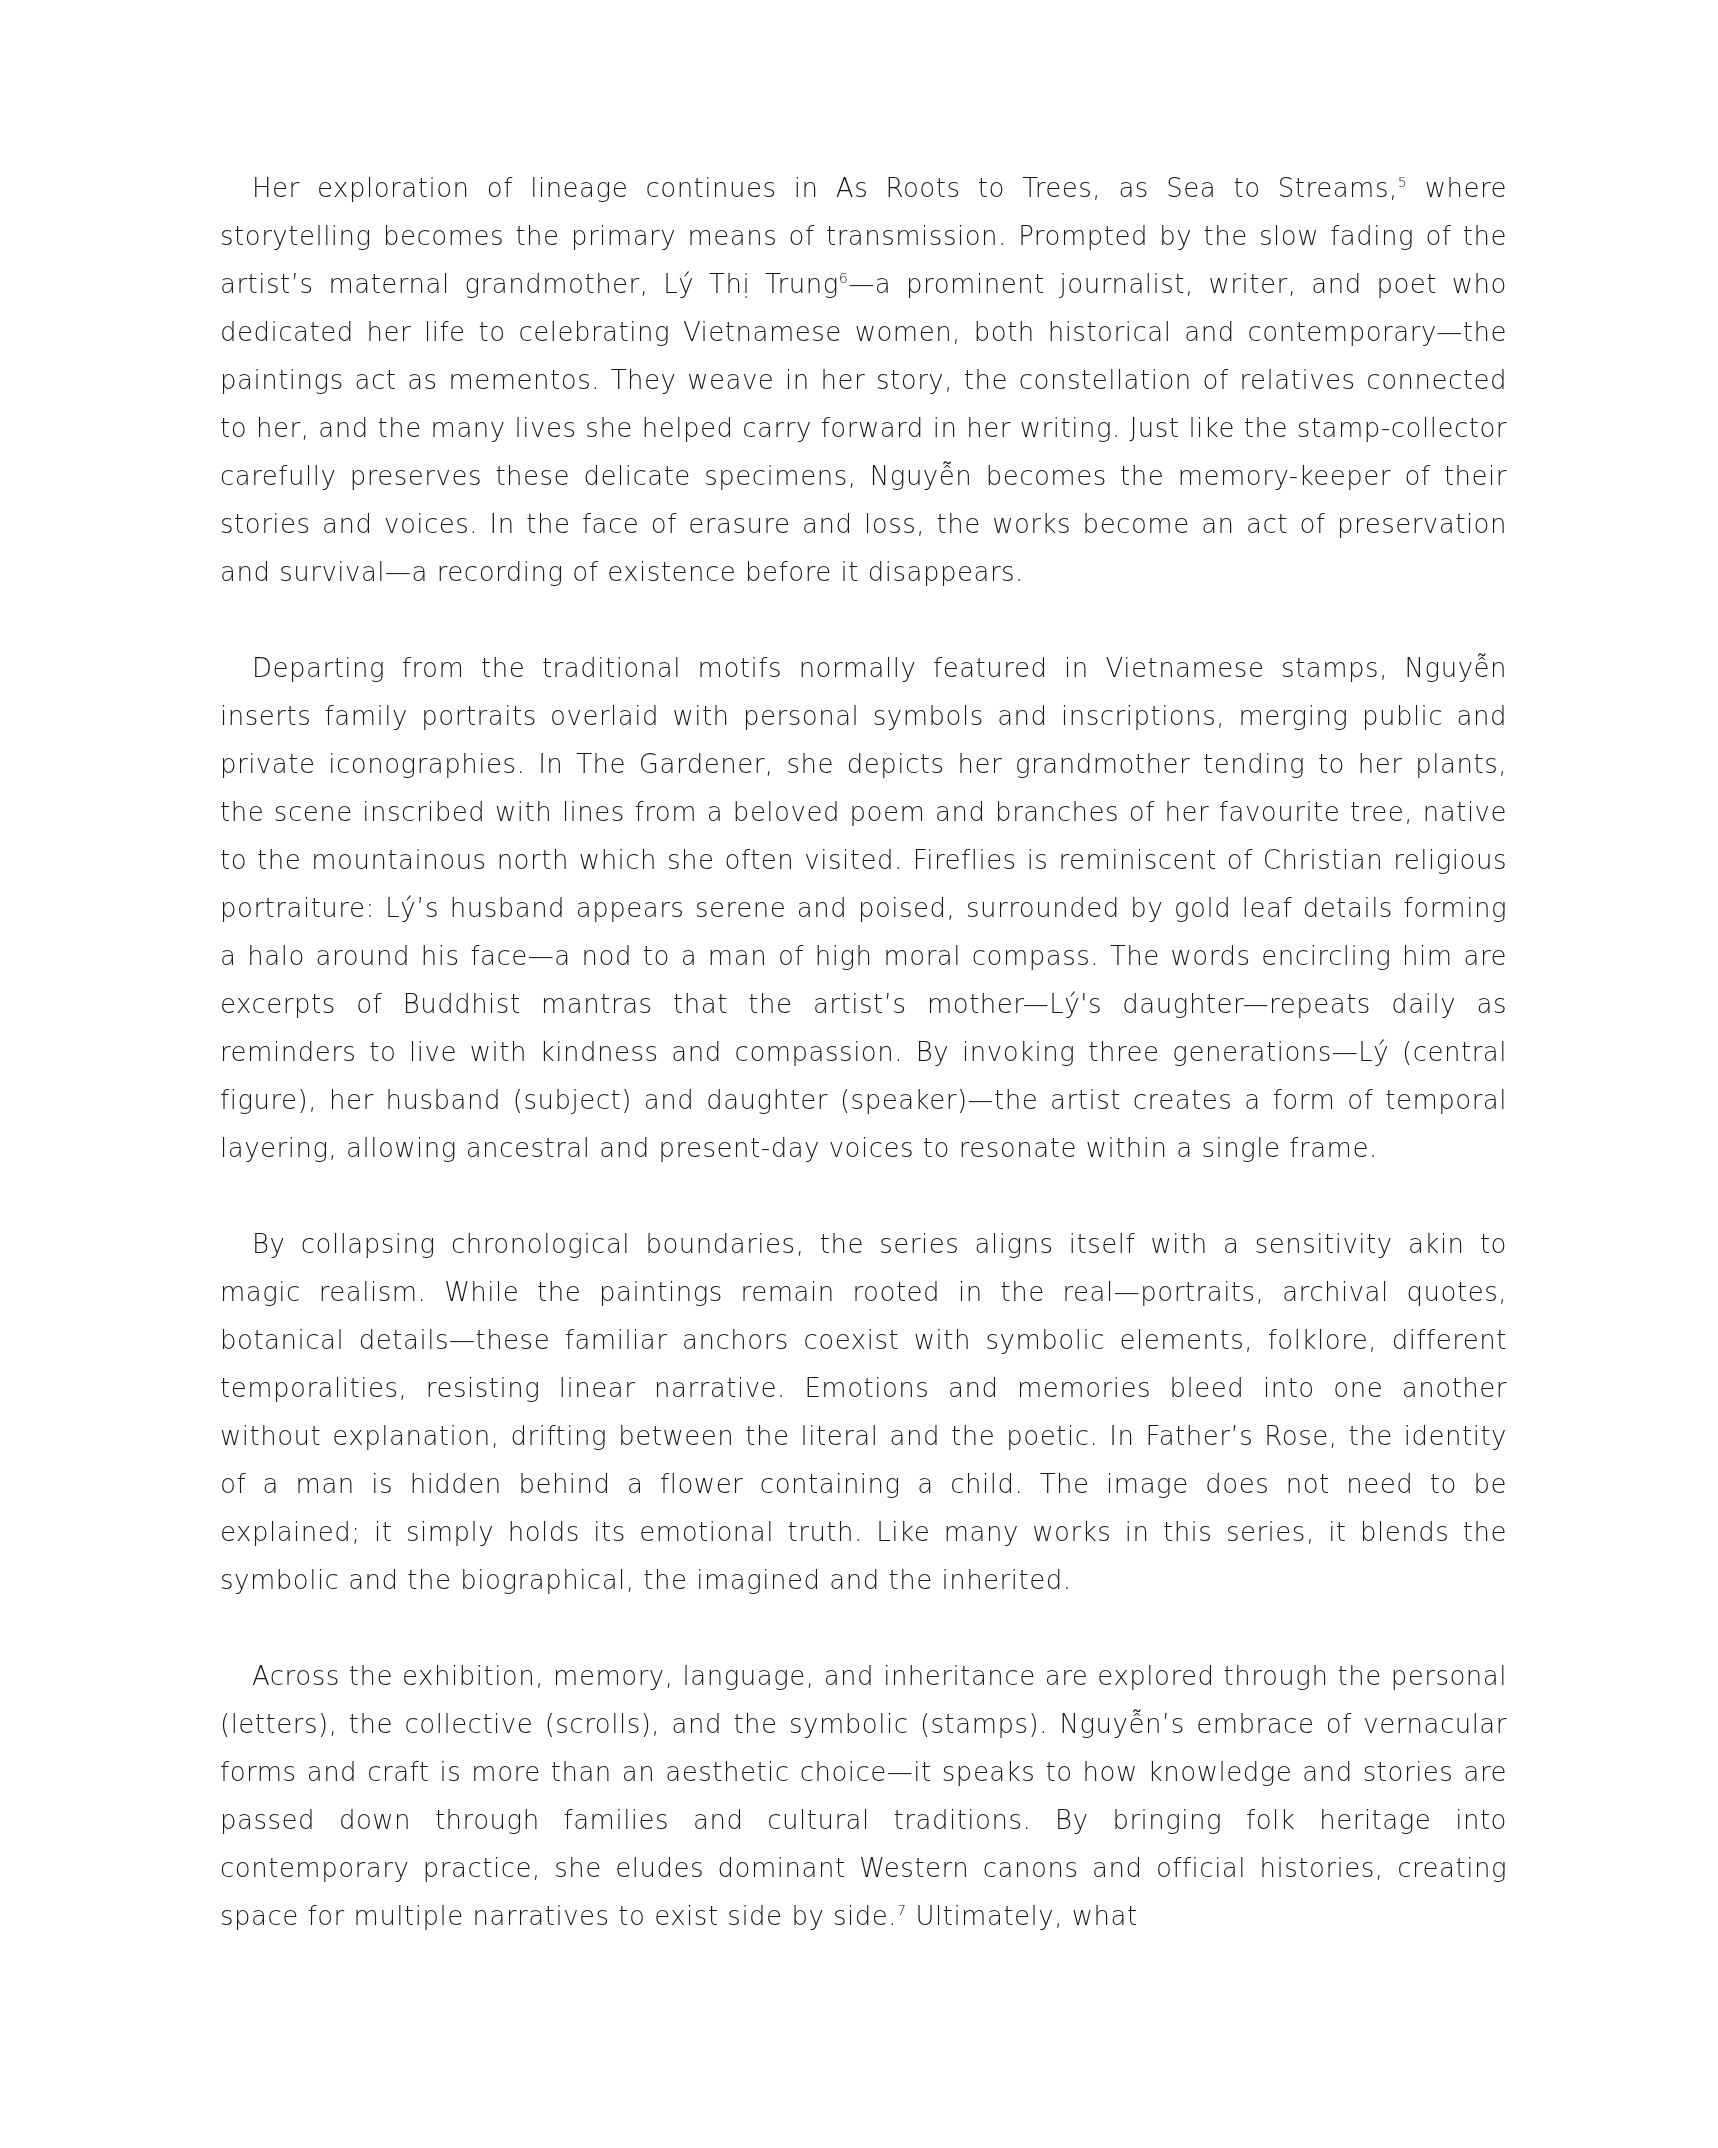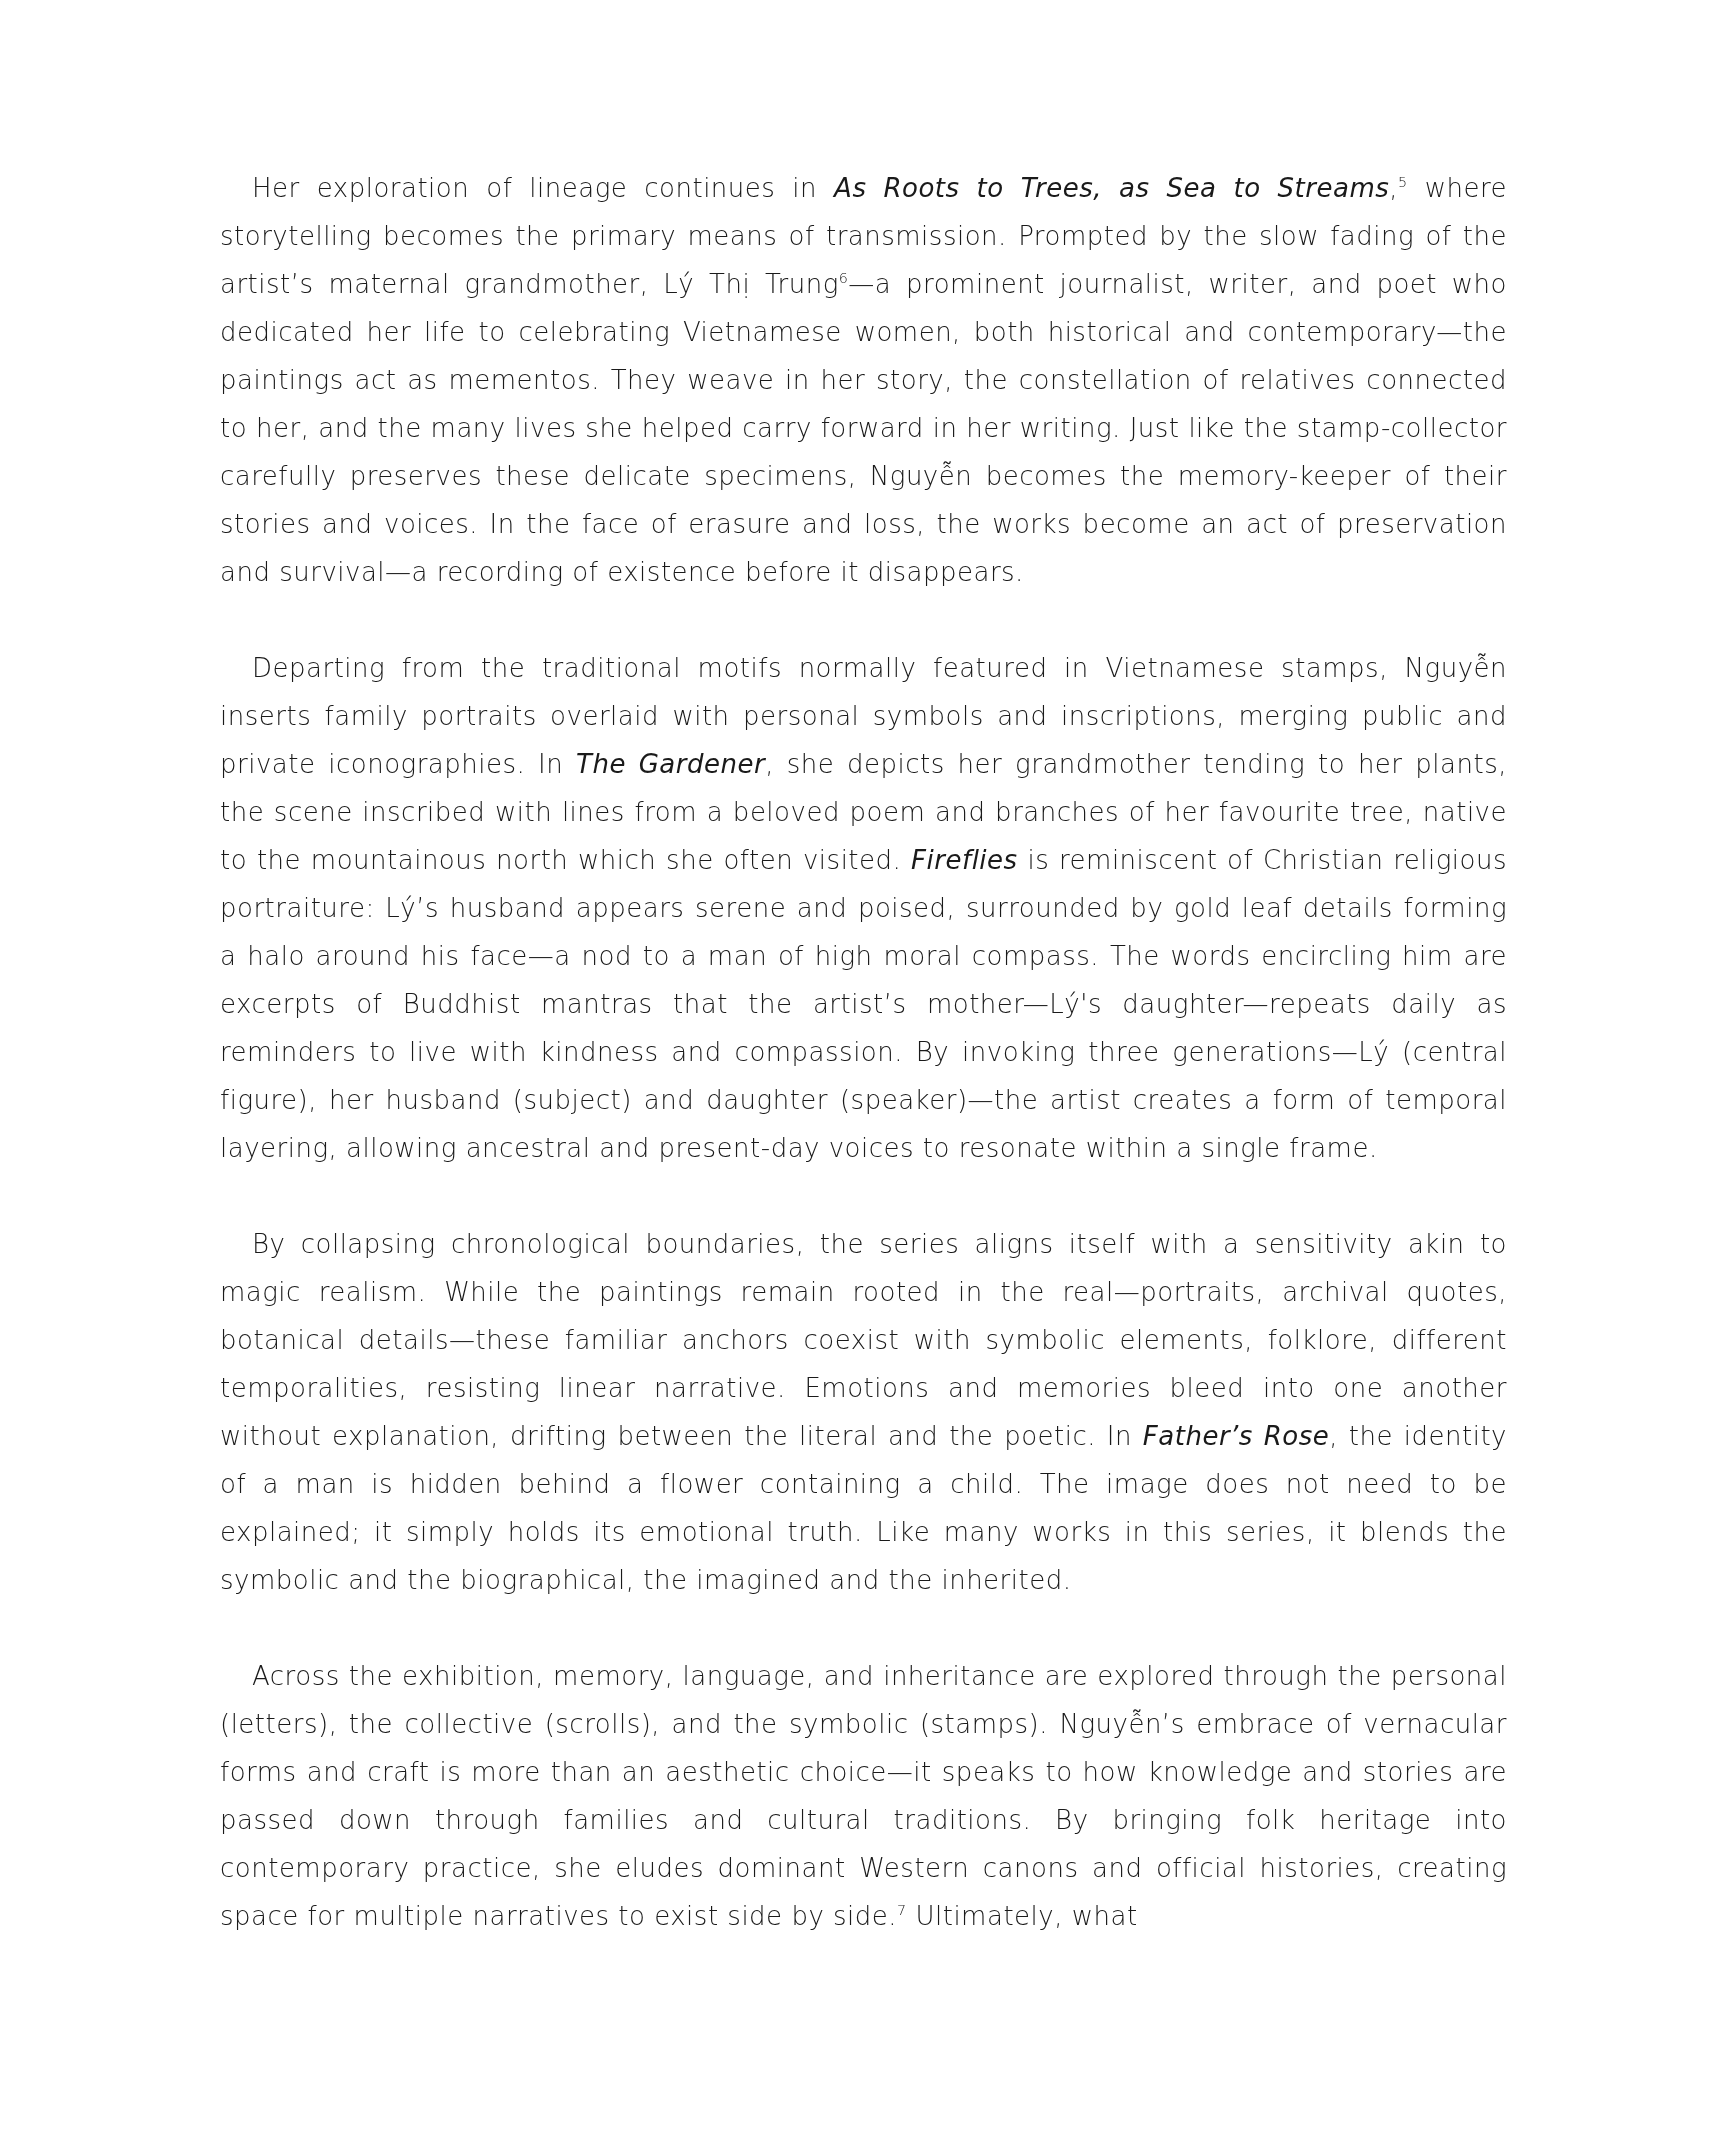--- a/index.html
+++ b/index.html
@@ -26,21 +26,21 @@
     letter-spacing: 0.5px;
   }
   .para {
     margin: 0 0 48px 0;
     text-align: justify;
     text-align-last: left;
     text-indent: 32px;
     hyphens: none;
   }
   .para .seg { }
-  .para .seg.italic { font-style: italic; }
+  .para .seg.italic { }
   .para sup {
     font-size: 0.55em;
     line-height: 0;
     vertical-align: super;
     position: relative;
     top: -0.05em;
   }
 </style>
 </head>
 <body>

